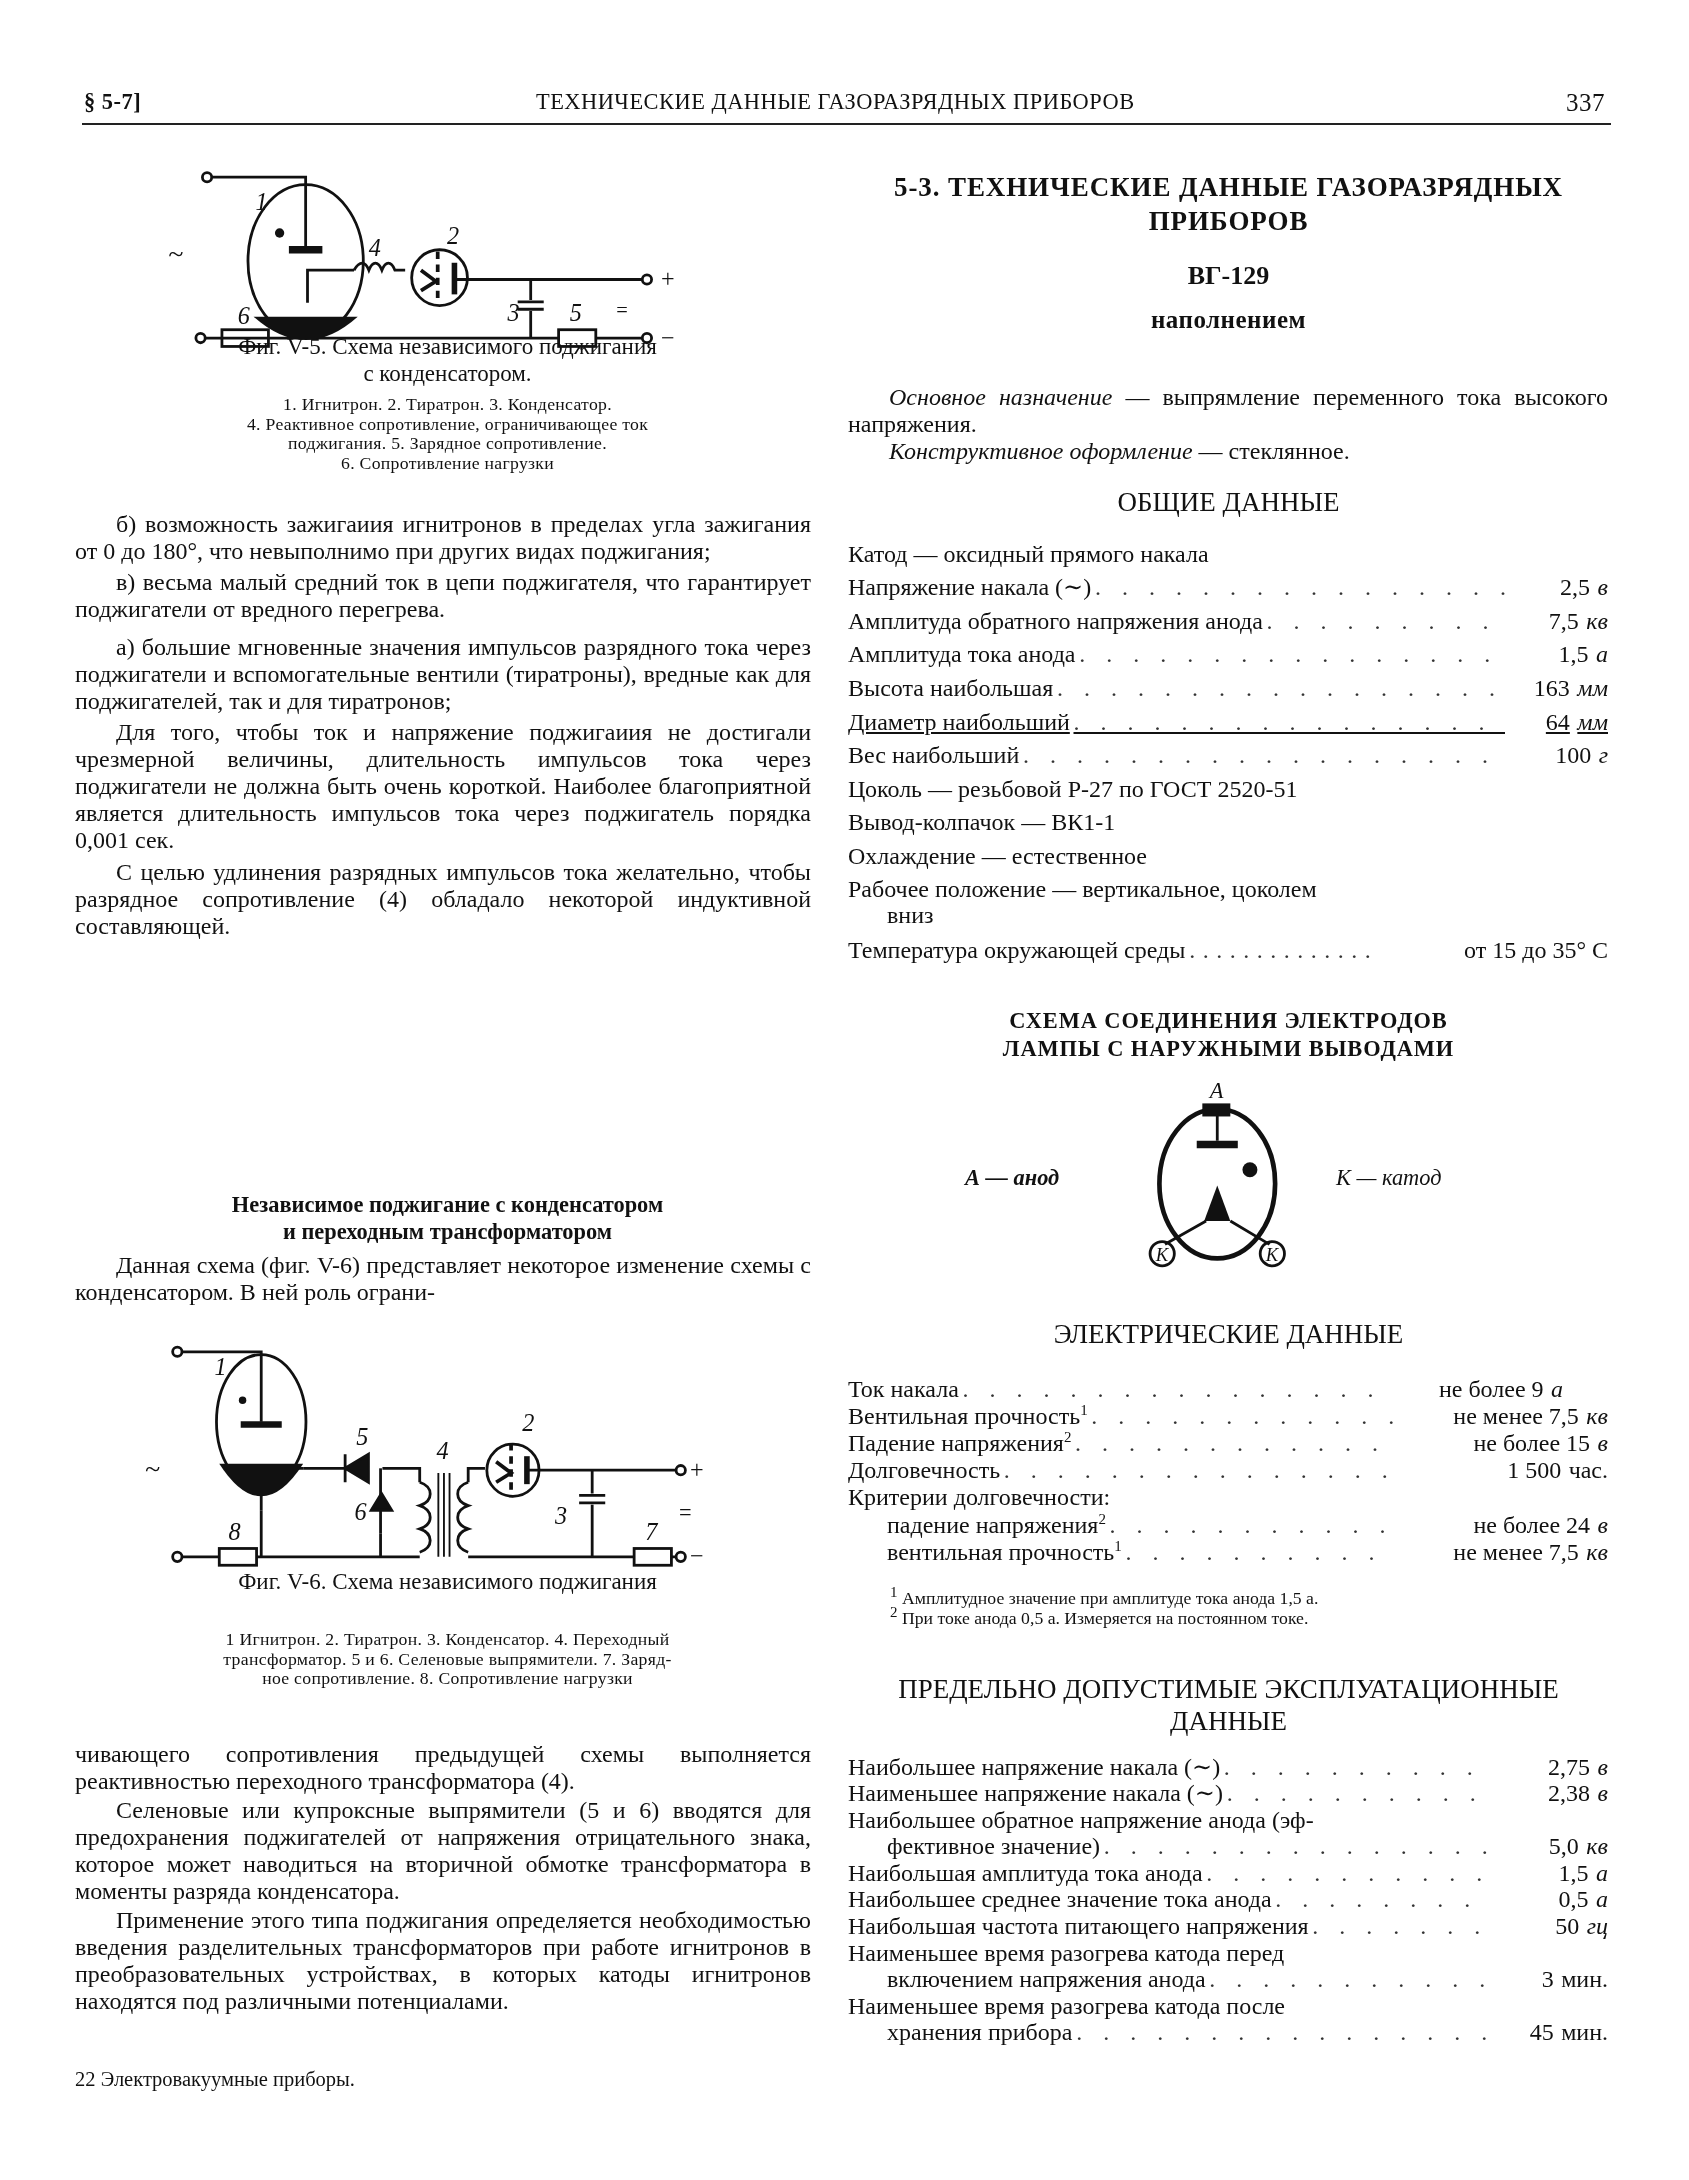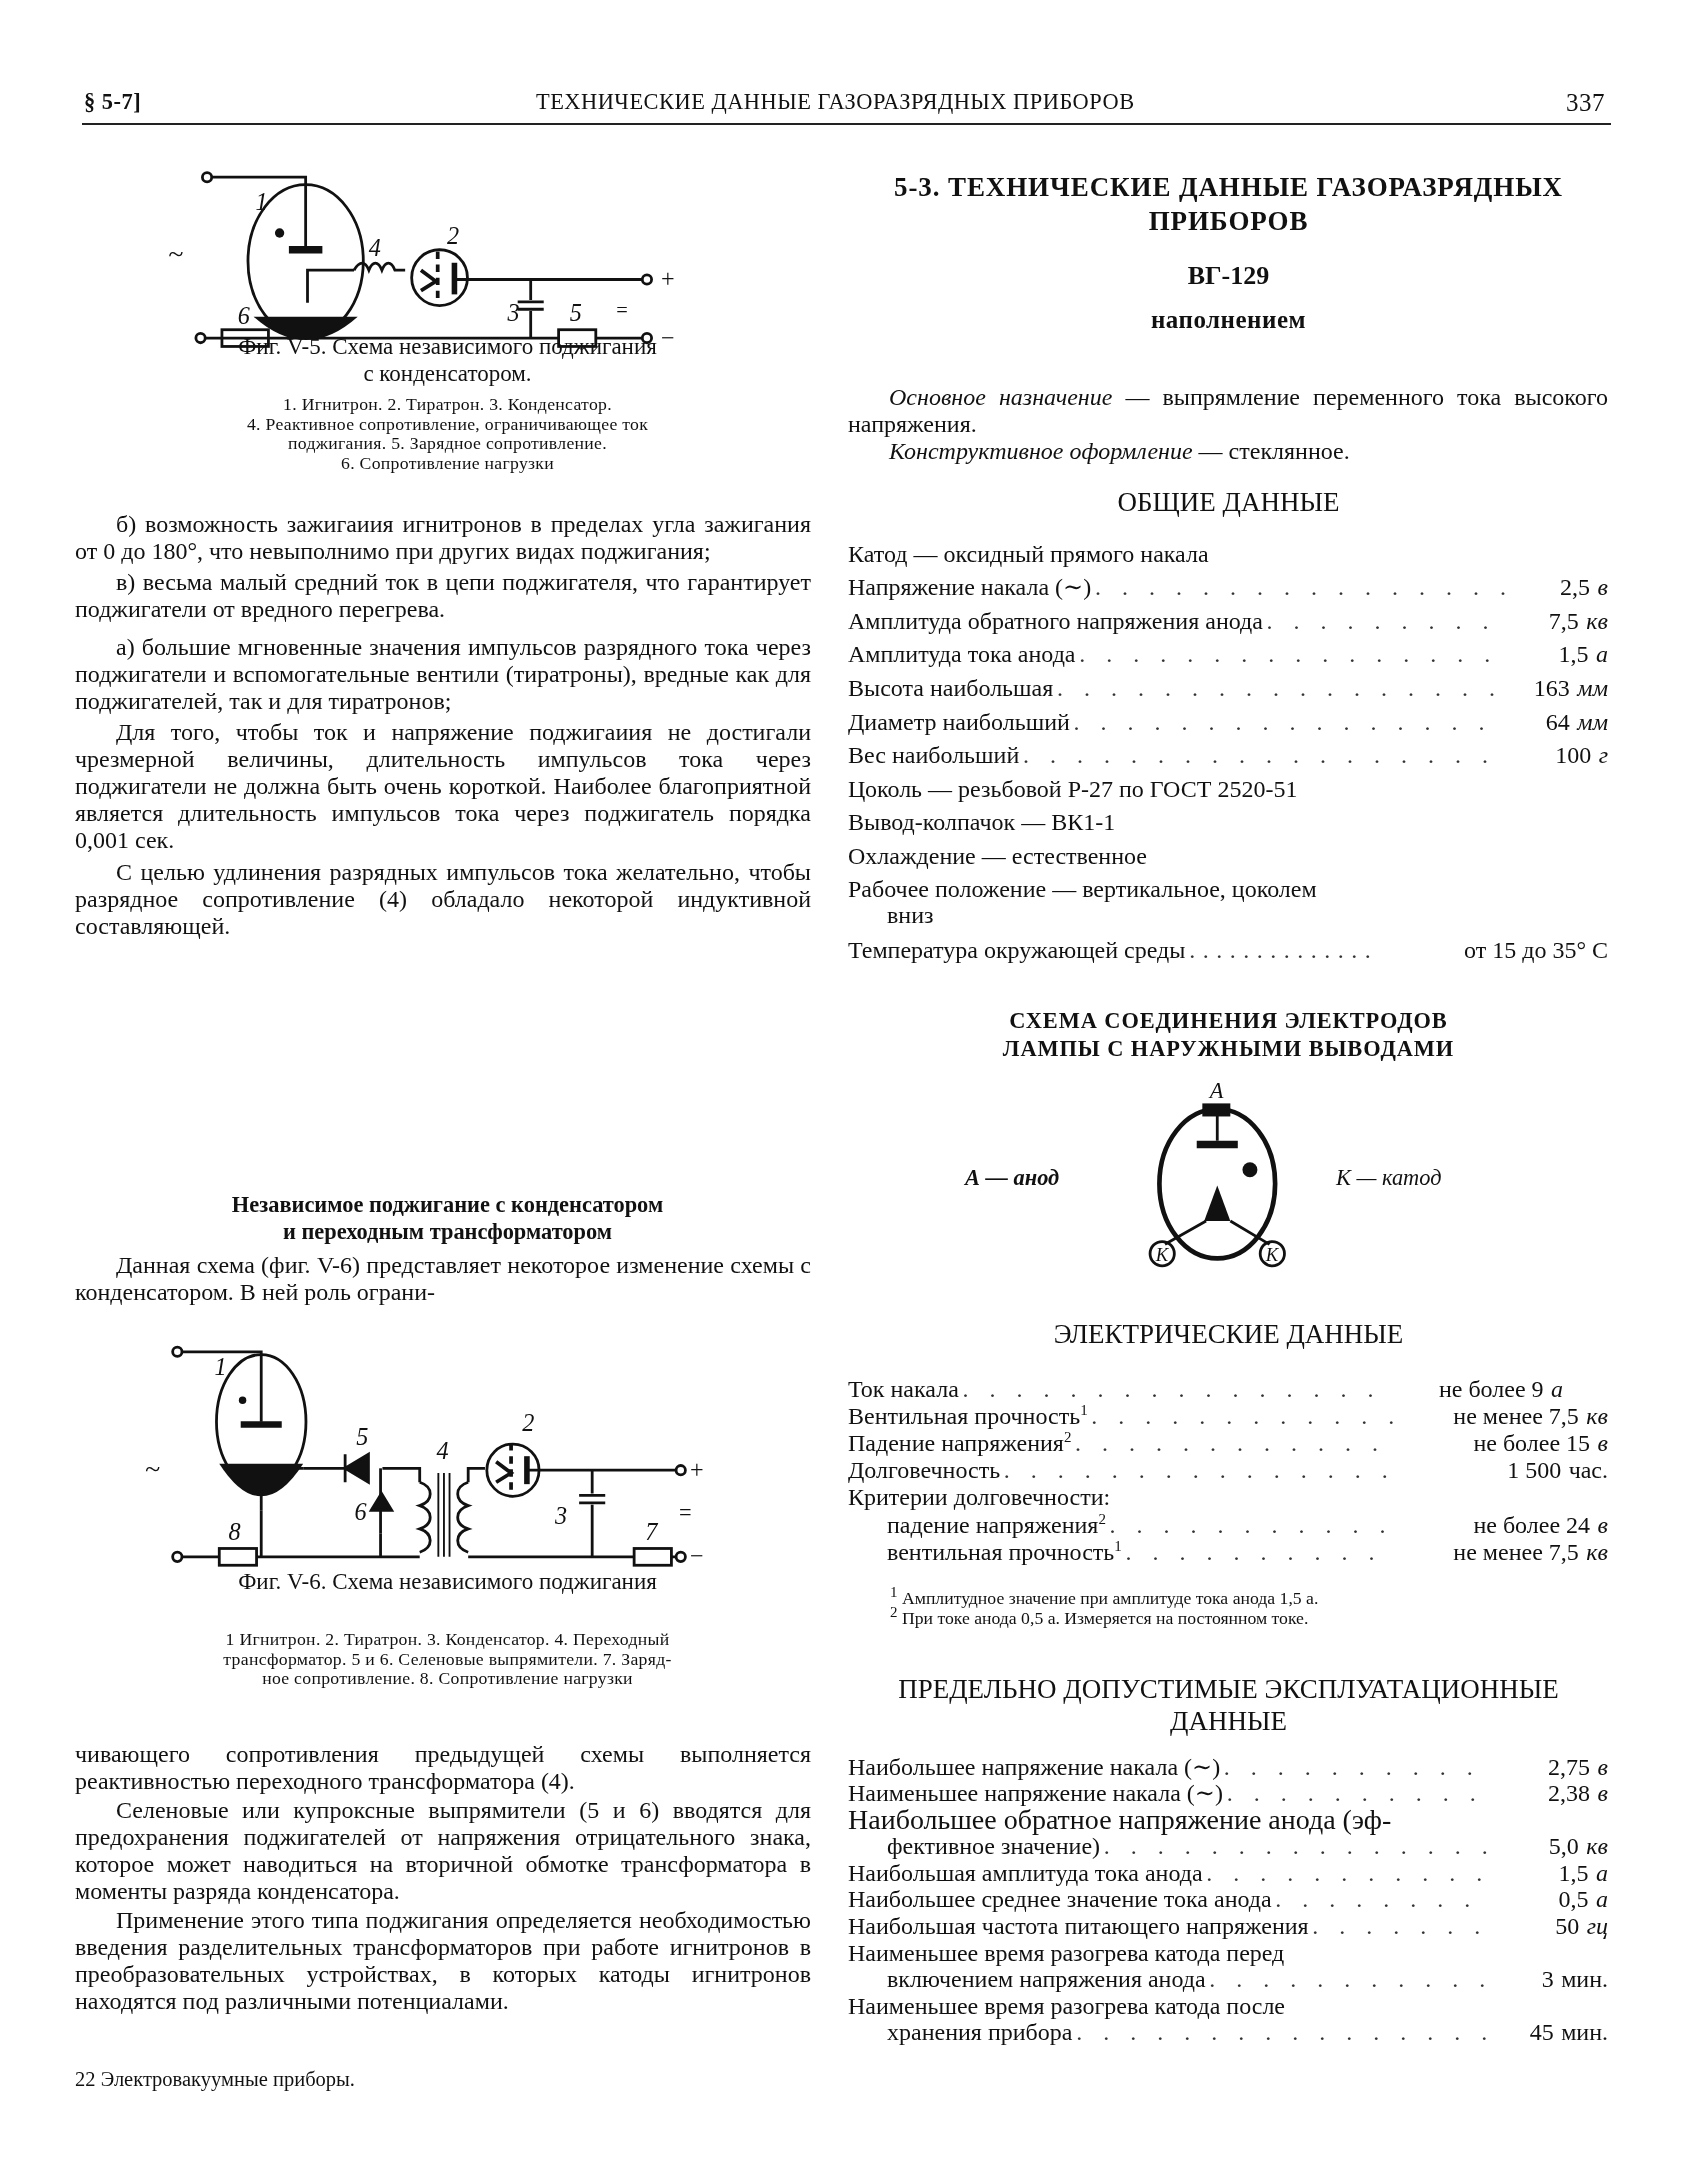--- a/index.html
+++ b/index.html
@@ -184,21 +184,21 @@
     <div class="row" style="left: 848px; top: 640px; width: 760px;">
       <span class="lbl">Амплитуда тока анода</span>
       <span class="dots">. . . . . . . . . . . . . . . . . . . . . . . .</span>
       <span class="val" style="min-width: 103px;"><span>1,5</span><span class="unit">а</span></span>
     </div>
     <div class="row" style="left: 848px; top: 674px; width: 760px;">
       <span class="lbl">Высота наибольшая</span>
       <span class="dots">. . . . . . . . . . . . . . . . . . . . . . . .</span>
       <span class="val" style="min-width: 103px;"><span>163</span><span class="unit">мм</span></span>
     </div>
-    <div class="row" style="left: 848px; top: 708px; width: 760px;">
+    <div class="row" style="left: 848px; top: 708px; width: 760px; text-decoration: underline;">
       <span class="lbl">Диаметр наибольший</span>
       <span class="dots">. . . . . . . . . . . . . . . . . . . . . . . .</span>
       <span class="val" style="min-width: 103px;"><span>64</span><span class="unit">мм</span></span>
     </div>
     <div class="row" style="left: 848px; top: 741px; width: 760px;">
       <span class="lbl">Вес наибольший</span>
       <span class="dots">. . . . . . . . . . . . . . . . . . . . . . . .</span>
       <span class="val" style="min-width: 103px;"><span>100</span><span class="unit">г</span></span>
     </div>
   </div>
@@ -286,21 +286,21 @@
     <div class="row" style="left: 848px; top: 1753px; width: 760px;">
       <span class="lbl">Наибольшее напряжение накала (∼)</span>
       <span class="dots">. . . . . . . . . . . . . . . . . . . . . . . .</span>
       <span class="val" style="min-width: 121px;"><span>2,75</span><span class="unit">в</span></span>
     </div>
     <div class="row" style="left: 848px; top: 1779px; width: 760px;">
       <span class="lbl">Наименьшее напряжение накала (∼)</span>
       <span class="dots">. . . . . . . . . . . . . . . . . . . . . . . .</span>
       <span class="val" style="min-width: 121px;"><span>2,38</span><span class="unit">в</span></span>
     </div>
-    <div class="abs" style="left: 848px; top: 1806px; font-size: 28px; line-height: 28px;">Наибольшее обратное напряжение анода (эф-</div>
+    <div class="abs" style="left: 848px; top: 1806px; font-size: 24px; line-height: 28px;">Наибольшее обратное напряжение анода (эф-</div>
     <div class="row" style="left: 887px; top: 1832px; width: 721px;">
       <span class="lbl">фективное значение)</span>
       <span class="dots">. . . . . . . . . . . . . . . . . . . . . . . .</span>
       <span class="val" style="min-width: 121px;"><span>5,0</span><span class="unit">кв</span></span>
     </div>
     <div class="row" style="left: 848px; top: 1859px; width: 760px;">
       <span class="lbl">Наибольшая амплитуда тока анода</span>
       <span class="dots">. . . . . . . . . . . . . . . . . . . . . . . .</span>
       <span class="val" style="min-width: 121px;"><span>1,5</span><span class="unit">а</span></span>
     </div>

